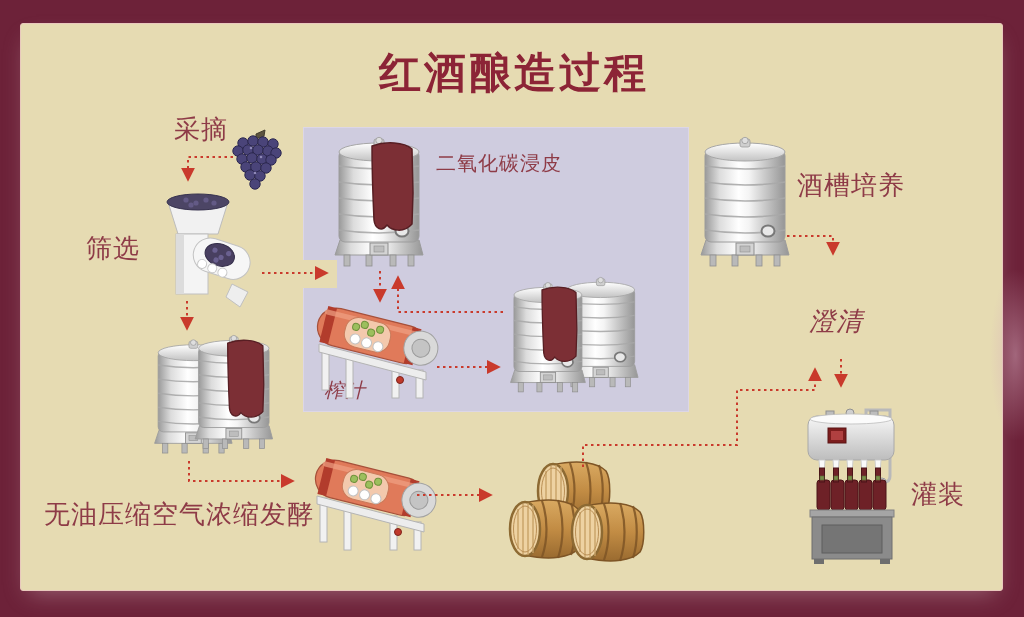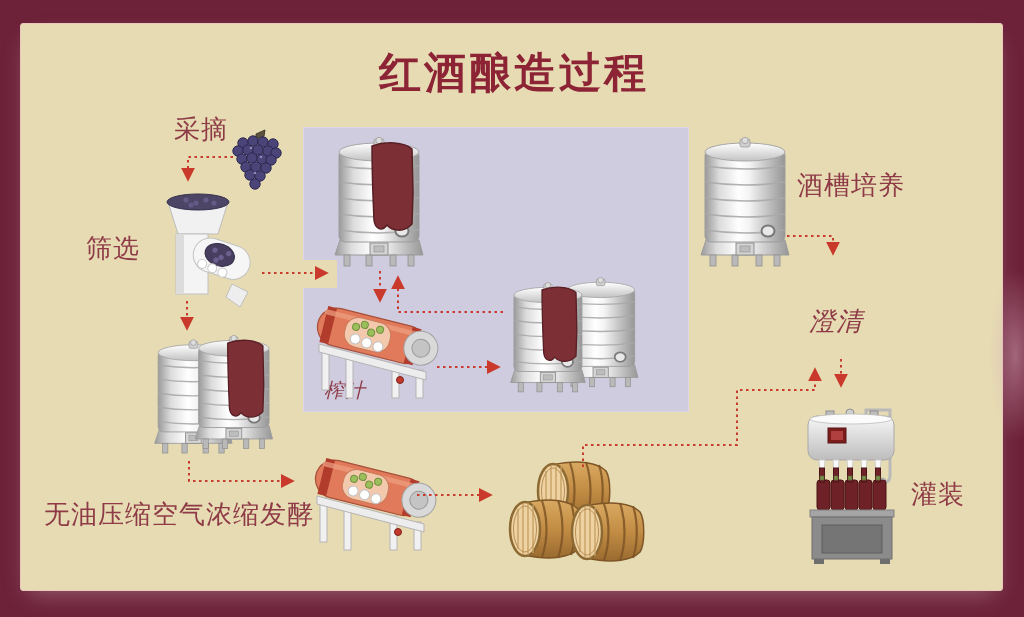--- a/index.html
+++ b/index.html
@@ -56,20 +56,21 @@
 
   <div class="panel"></div>
   <div class="border-glow"></div>
   <div class="maceration-panel"></div>
   <div class="notch"></div>
 
   <div class="title">红酒酿造过程</div>
 
   <div class="lbl" style="left:174px;top:112px;">采摘</div>
   <div class="lbl" style="left:86px;top:231px;font-family:Liberation Mono, monospace;">筛选</div>
+  <div class="lbl small" style="left:436px;top:150px;">二氧化碳浸皮</div>
   <div class="lbl small" style="left:324px;top:377px;font-style:italic;">榨汁</div>
   <div class="lbl" style="left:44px;top:497px;">无油压缩空气浓缩发酵</div>
   <div class="lbl" style="left:797px;top:168px;">酒槽培养</div>
   <div class="lbl" style="left:809px;top:304px;font-style:italic;">澄清</div>
   <div class="lbl" style="left:911px;top:477px;">灌装</div>
 
   <svg class="art-layer" viewBox="0 0 1024 617">
     <defs>
       <linearGradient id="gSteel" x1="0" y1="0" x2="1" y2="0">
         <stop offset="0" stop-color="#9a9a9a"></stop>

